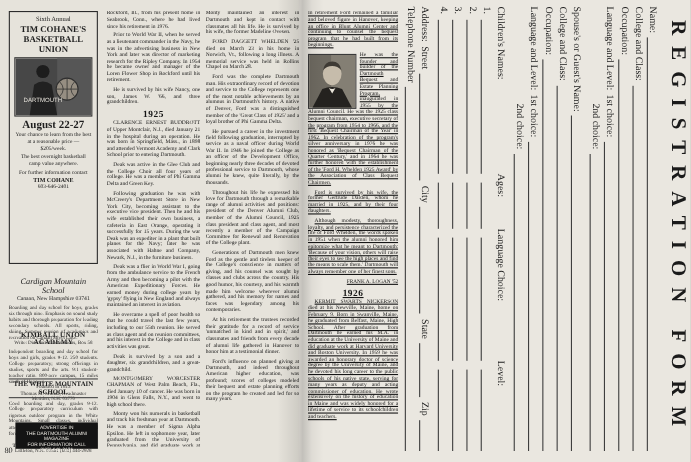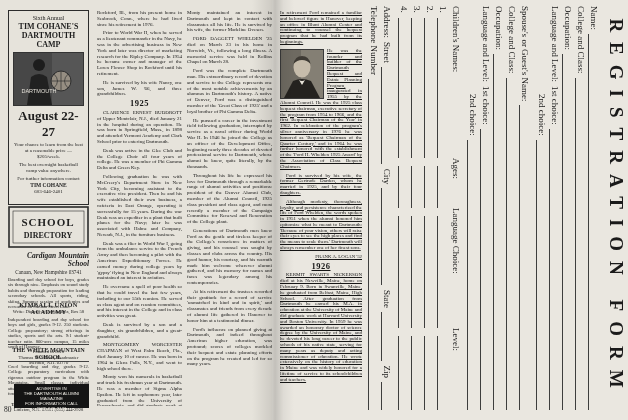--- a/index.html
+++ b/index.html
@@ -6,33 +6,33 @@
   .sheet{position:relative;width:628px;height:420px;background:#e8e5de;overflow:hidden;
          font-family:"Liberation Serif",serif;color:#1e1e1e;box-shadow:inset 0 0 18px rgba(0,0,0,.22);}
   .page{position:absolute;top:0;height:420px;}
   .page-left{left:0;width:272px;background:#e6e3db;}
   .page-right{left:272px;width:356px;background:#eae7e0;}
   .gutter{position:absolute;left:252px;top:0;width:42px;height:420px;pointer-events:none;
           background:linear-gradient(90deg,rgba(0,0,0,0) 0%,rgba(0,0,0,.10) 45%,rgba(0,0,0,.17) 55%,rgba(0,0,0,.05) 75%,rgba(0,0,0,0) 100%);}
 
   
   .adcol-item{position:absolute;box-sizing:border-box;}
-  .ad-cohane{left:8px;top:10px;width:81px;height:195px;border:1px solid #2c2c2c;padding:4px 4px 2px;}
+  .ad-cohane{left:8px;top:10px;width:81px;height:230px;border:1px solid #2c2c2c;padding:4px 4px 2px;}
   .coh-annual{font-size:6px;text-align:center;}
   .coh-name{font-size:8px;font-weight:bold;text-align:center;line-height:9px;margin-top:1px;}
   .coh-camp{font-size:8px;font-weight:bold;text-align:center;line-height:9px;}
   .coh-photo{display:block;margin:3px auto 2px;border:1px solid #333;}
-  .coh-dates{font-size:13px;font-weight:bold;text-align:center;margin:1px 0 2px;}
+  .coh-dates{font-size:10px;font-weight:bold;text-align:center;margin:1px 0 2px;}
   .coh-pitch{font-size:5px;line-height:6px;text-align:center;margin:0 0 2px;}
   .coh-contact{font-size:5px;line-height:6px;text-align:center;}
   .coh-contact b{font-size:5.5px;}
 
   .ad-directory{left:8px;top:206px;width:81px;height:42px;}
   .ad-cardigan{left:8px;top:252px;width:81px;}
-  .card-name{font-size:7.5px;font-style:italic;font-weight:bold;text-align:right;line-height:8px;}
+  .card-name{font-size:7.5px;font-style:italic;font-weight:normal;text-align:center;line-height:8px;}
   .card-loc{font-size:5.2px;text-align:center;margin:1px 0 2px;}
   .tinytext{font-size:4.6px;line-height:5.4px;text-align:justify;}
   .tinycenter{font-size:4.6px;line-height:5.4px;text-align:center;}
 
   .ad-kimball{left:8px;top:301px;width:81px;}
   .kua-name{font-size:6.4px;font-weight:bold;text-align:center;letter-spacing:.4px;margin-bottom:2px;}
   .ad-wms{left:8px;top:344px;width:81px;}
   .wms-name{font-size:6.2px;font-weight:bold;text-align:center;border-top:1px solid #444;border-bottom:1px solid #444;padding:1px 0;margin-bottom:2px;}
   .ad-advertise{left:14px;top:384px;width:75px;height:24px;background:#141414;color:#f0ede6;
                 font-family:"Liberation Sans",sans-serif;font-size:4.4px;line-height:5px;text-align:center;padding:2px 1px;}
@@ -69,48 +69,40 @@
 </head>
 <body>
 
 <div class="sheet">
 
   <div class="page page-left">
 
     <div class="adcol-item ad-cohane">
       <div class="coh-annual">Sixth Annual</div>
       <div class="coh-name">TIM COHANE'S</div>
-      <div class="coh-camp">DARTMOUTH CAMP</div>
+      <div class="coh-camp">BASKETBALL UNION</div>
       <svg class="coh-photo" width="69" height="52" viewBox="0 0 69 52">
         <rect width="69" height="52" fill="#474747"></rect>
         <rect x="38" y="0" width="31" height="52" fill="#565656"></rect>
         <circle cx="25" cy="12" r="6" fill="#1d1d1d"></circle>
         <path d="M13,52 L17,24 Q25,18 33,24 L38,52 Z" fill="#212121"></path>
         <circle cx="47" cy="28" r="10" fill="#968e82" stroke="#2f2f2f" stroke-width="1"></circle>
         <path d="M37,28 H57 M47,18 V38 M40,21 Q47,28 40,35 M54,21 Q47,28 54,35" stroke="#2f2f2f" stroke-width="0.7" fill="none"></path>
         <text x="25" y="40" text-anchor="middle" font-size="5.5" fill="#e4e0d8" font-family="Liberation Sans, sans-serif">DARTMOUTH</text>
       </svg>
       <div class="coh-dates">August 22-27</div>
       <div class="coh-pitch">Your chance to learn from the best at a reasonable price — $205/week.</div>
       <div class="coh-pitch">The best overnight basketball camp value anywhere.</div>
       <div class="coh-contact">
         <span>For further information contact</span><br>
         <b>TIM COHANE</b><br>
         <span>603-646-2401</span>
       </div>
     </div>
 
-    <div class="adcol-item ad-directory">
-      <svg width="81" height="42" viewBox="0 0 81 42">
-        <rect x="1" y="1" width="79" height="40" fill="none" stroke="#2b2b2b" stroke-width="1.6"></rect>
-        <rect x="5" y="5" width="71" height="32" fill="none" stroke="#2b2b2b" stroke-width="0.6"></rect>
-        <text x="40" y="20" text-anchor="middle" font-size="11" font-weight="bold" letter-spacing="1" fill="#222" font-family="Liberation Serif, serif">SCHOOL</text>
-        <text x="40" y="32" text-anchor="middle" font-size="8" font-weight="bold" fill="#222" font-family="Liberation Serif, serif">DIRECTORY</text>
-      </svg>
-    </div>
 
     <div class="adcol-item ad-cardigan">
       <div class="card-name">Cardigan Mountain School</div>
       <div class="card-loc">Canaan, New Hampshire 03741</div>
       <div class="tinytext">Boarding and day school for boys, grades six through nine. Emphasis on sound study habits and thorough preparation for leading secondary schools. All sports, riding, skiing. Summer session of academics and recreation on Canaan Street Lake.</div>
       <div class="tinycenter">Write: Director of Admissions, Box 58</div>
     </div>
 
     <div class="adcol-item ad-kimball">
       <div class="kua-name">KIMBALL UNION ACADEMY</div>

